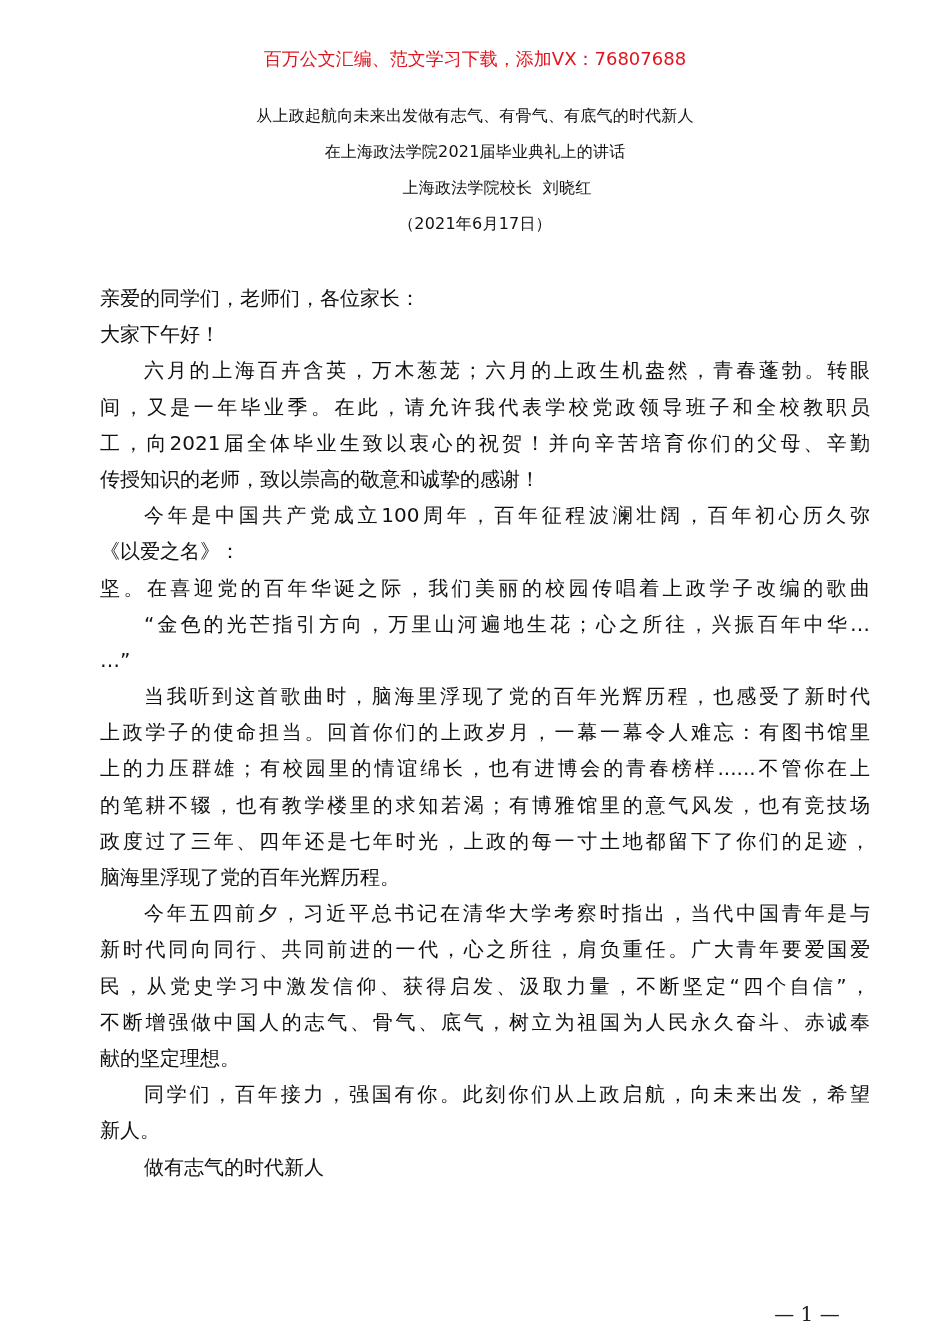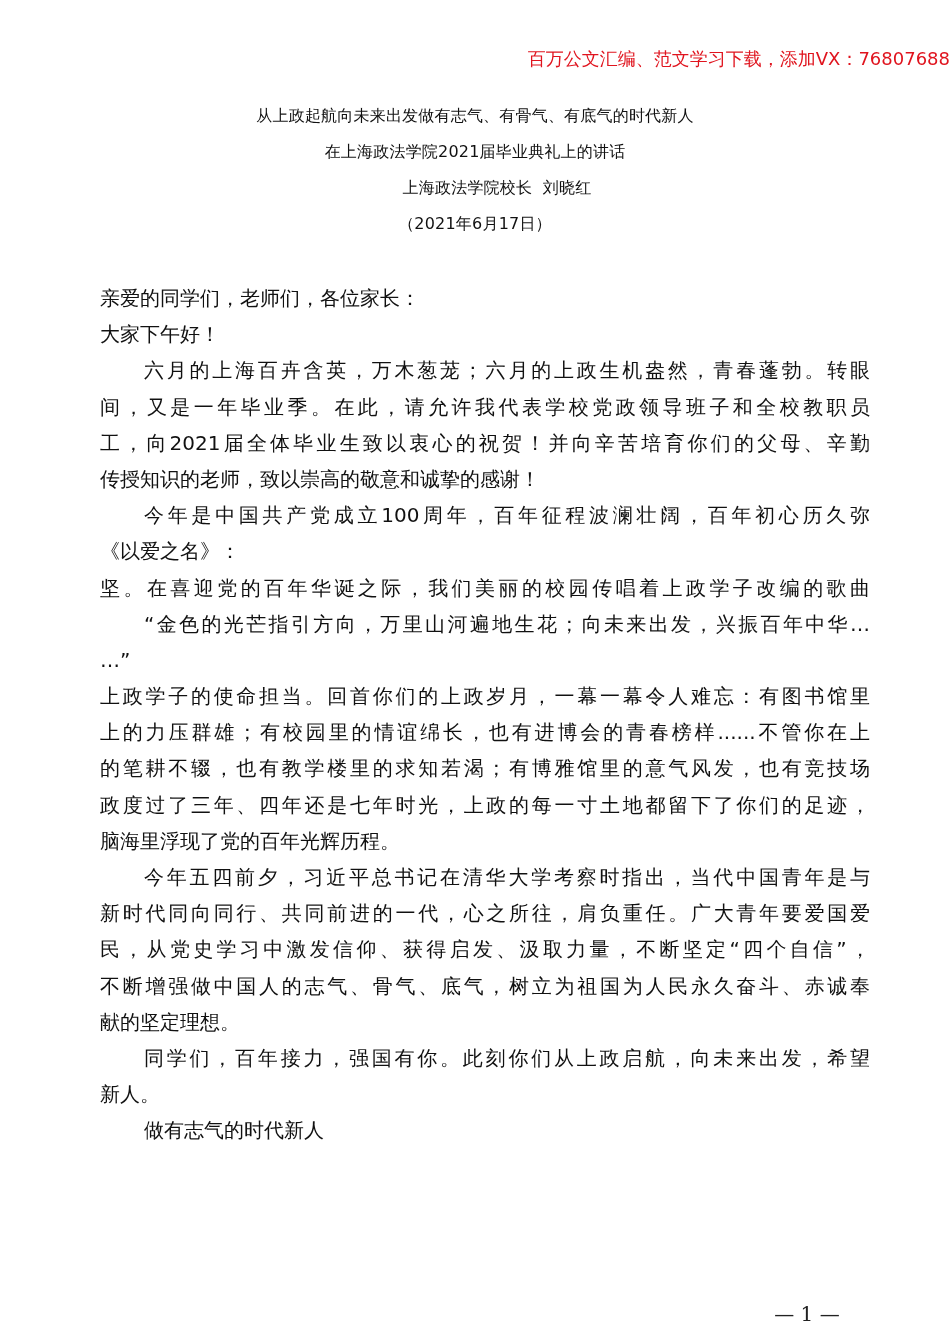--- a/index.html
+++ b/index.html
@@ -13,21 +13,21 @@
       position: relative;
       overflow: hidden;
       font-family: "DejaVu Sans", "Liberation Sans", sans-serif;
       color: #111111;
     }
     .banner {
       position: absolute;
       top: 46px;
       left: 0;
       width: 950px;
-      text-align: right;
+      text-align: center;
       font-size: 18px;
       line-height: 26px;
       color: #e0141e;
     }
     .title-block {
       position: absolute;
       top: 98px;
       left: 0;
       width: 950px;
       text-align: center;
@@ -96,25 +96,26 @@
     <div class="line last">传授知识的老师，致以崇高的敬意和诚挚的感谢！</div>
   </div>
 
   <div>
     <div class="line indent">今年是中国共产党成立100周年，百年征程波澜壮阔，百年初心历久弥</div>
     <div class="line last">《以爱之名》：</div>
     <div class="line">坚。在喜迎党的百年华诞之际，我们美丽的校园传唱着上政学子改编的歌曲</div>
   </div>
 
   <div>
-    <div class="line indent">“金色的光芒指引方向，万里山河遍地生花；向未来出发，兴振百年中华…</div>
+    <div class="line indent">“金色的光芒指引方向，万里山河遍地生花；心之所往，兴振百年中华…</div>
     <div class="line last">…”</div>
   </div>
 
   <div>
+    <div class="line indent">当我听到这首歌曲时，脑海里浮现了党的百年光辉历程，也感受了新时代</div>
     <div class="line">上政学子的使命担当。回首你们的上政岁月，一幕一幕令人难忘：有图书馆里</div>
     <div class="line">上的力压群雄；有校园里的情谊绵长，也有进博会的青春榜样......不管你在上</div>
     <div class="line">的笔耕不辍，也有教学楼里的求知若渴；有博雅馆里的意气风发，也有竞技场</div>
     <div class="line">政度过了三年、四年还是七年时光，上政的每一寸土地都留下了你们的足迹，</div>
     <div class="line last">脑海里浮现了党的百年光辉历程。</div>
   </div>
 
   <div>
     <div class="line indent">今年五四前夕，习近平总书记在清华大学考察时指出，当代中国青年是与</div>
     <div class="line">新时代同向同行、共同前进的一代，心之所往，肩负重任。广大青年要爱国爱</div>

